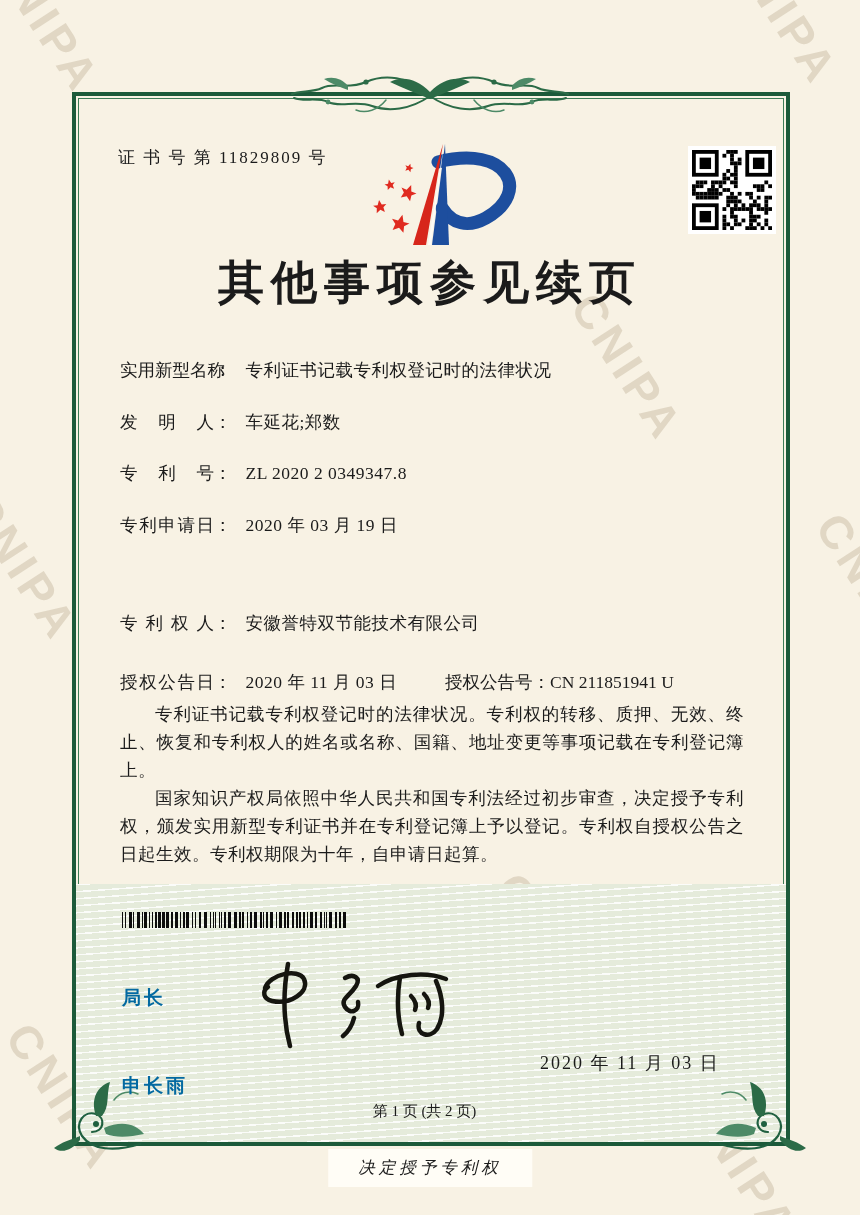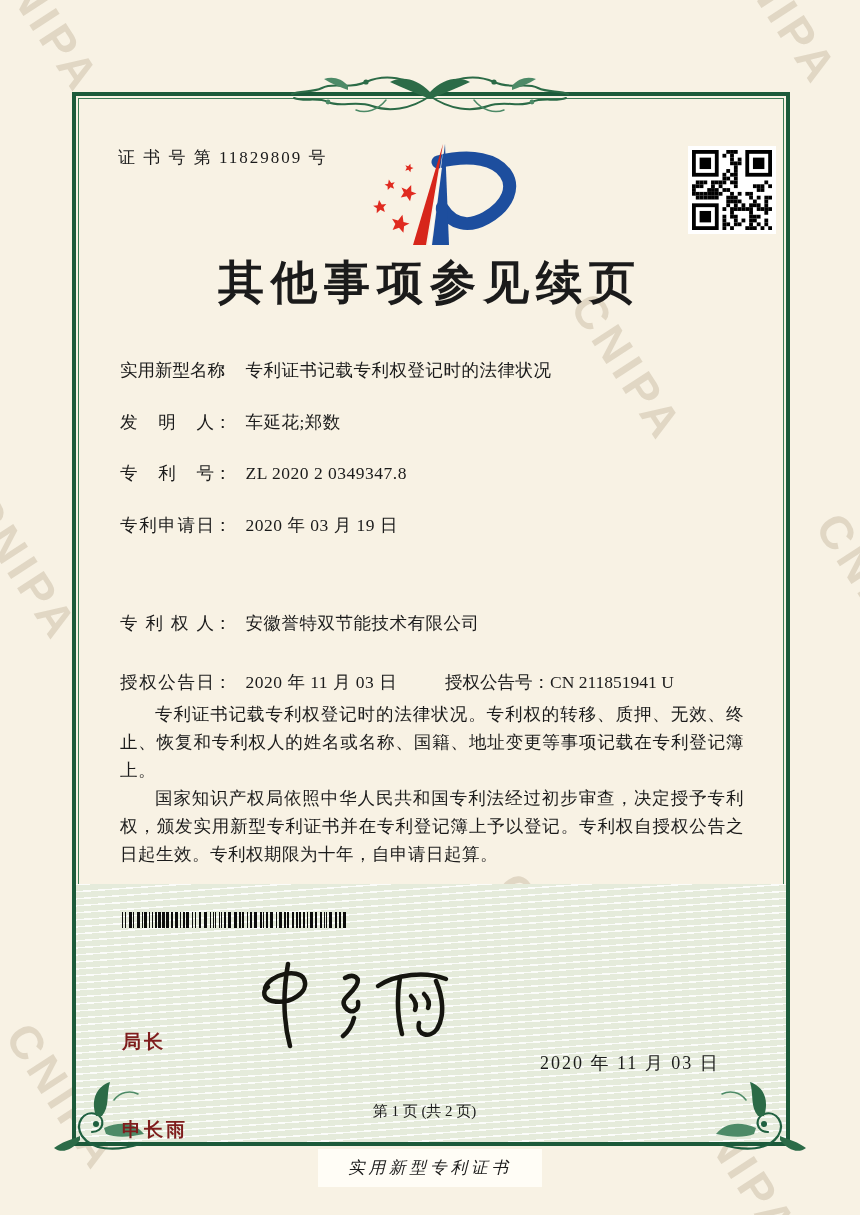--- a/index.html
+++ b/index.html
@@ -55,21 +55,21 @@
     font-size:17.5px; line-height:28px; text-align:justify; letter-spacing:0.5px;
   }
   .body-text p{ margin:0; text-indent:2em; }
   
   .barcode{
     position:absolute; left:122px; top:912px; width:224px; height:16px; z-index:4;
   }
   .signer{
     position:absolute; left:122px; z-index:4;
     font-family:"Liberation Sans","DejaVu Sans",sans-serif;
-    font-size:19px; font-weight:600; color:#7f1d1d;margin-top:44px;
+    font-size:19px; font-weight:600; color:#0369a1;
   }
   .signer.role{ top:985px; letter-spacing:3px; }
   .signer.name{ top:1073px; letter-spacing:3px; }
   .signature{ position:absolute; left:248px; top:952px; width:215px; height:104px; z-index:4; }
   .issue-date{ position:absolute; left:540px; top:1051px; font-size:18px; letter-spacing:2px; z-index:4; }
   .page-num{ position:absolute; left:0; right:11px; top:1102px; text-align:center; font-size:15px; z-index:4; }
   .note{
     position:absolute; left:50%; transform:translateX(-50%); top:1149px;
     background:#fffdf6; padding:8px 30px; font-size:16.5px; letter-spacing:4px;
     font-style:italic; z-index:4;
@@ -385,15 +385,15 @@
       <path d="M130,34 C148,22 178,19 198,27"></path>
       <path d="M152,25 C149,44 149,64 154,82"></path>
       <path d="M188,29 C195,45 197,64 189,77 C182,87 168,83 171,71"></path>
       <path d="M163,44 C167,48 169,53 167,58"></path>
       <path d="M176,42 C180,46 182,51 180,56"></path>
     </g>
   </svg>
 
   <div class="issue-date">2020 年 11 月 03 日</div>
   <div class="page-num">第 1 页 (共 2 页)</div>
-  <div class="note">实用新型专利证书</div>
+  <div class="note">决定授予专利权</div>
 
 </div>
 
 </body></html>

